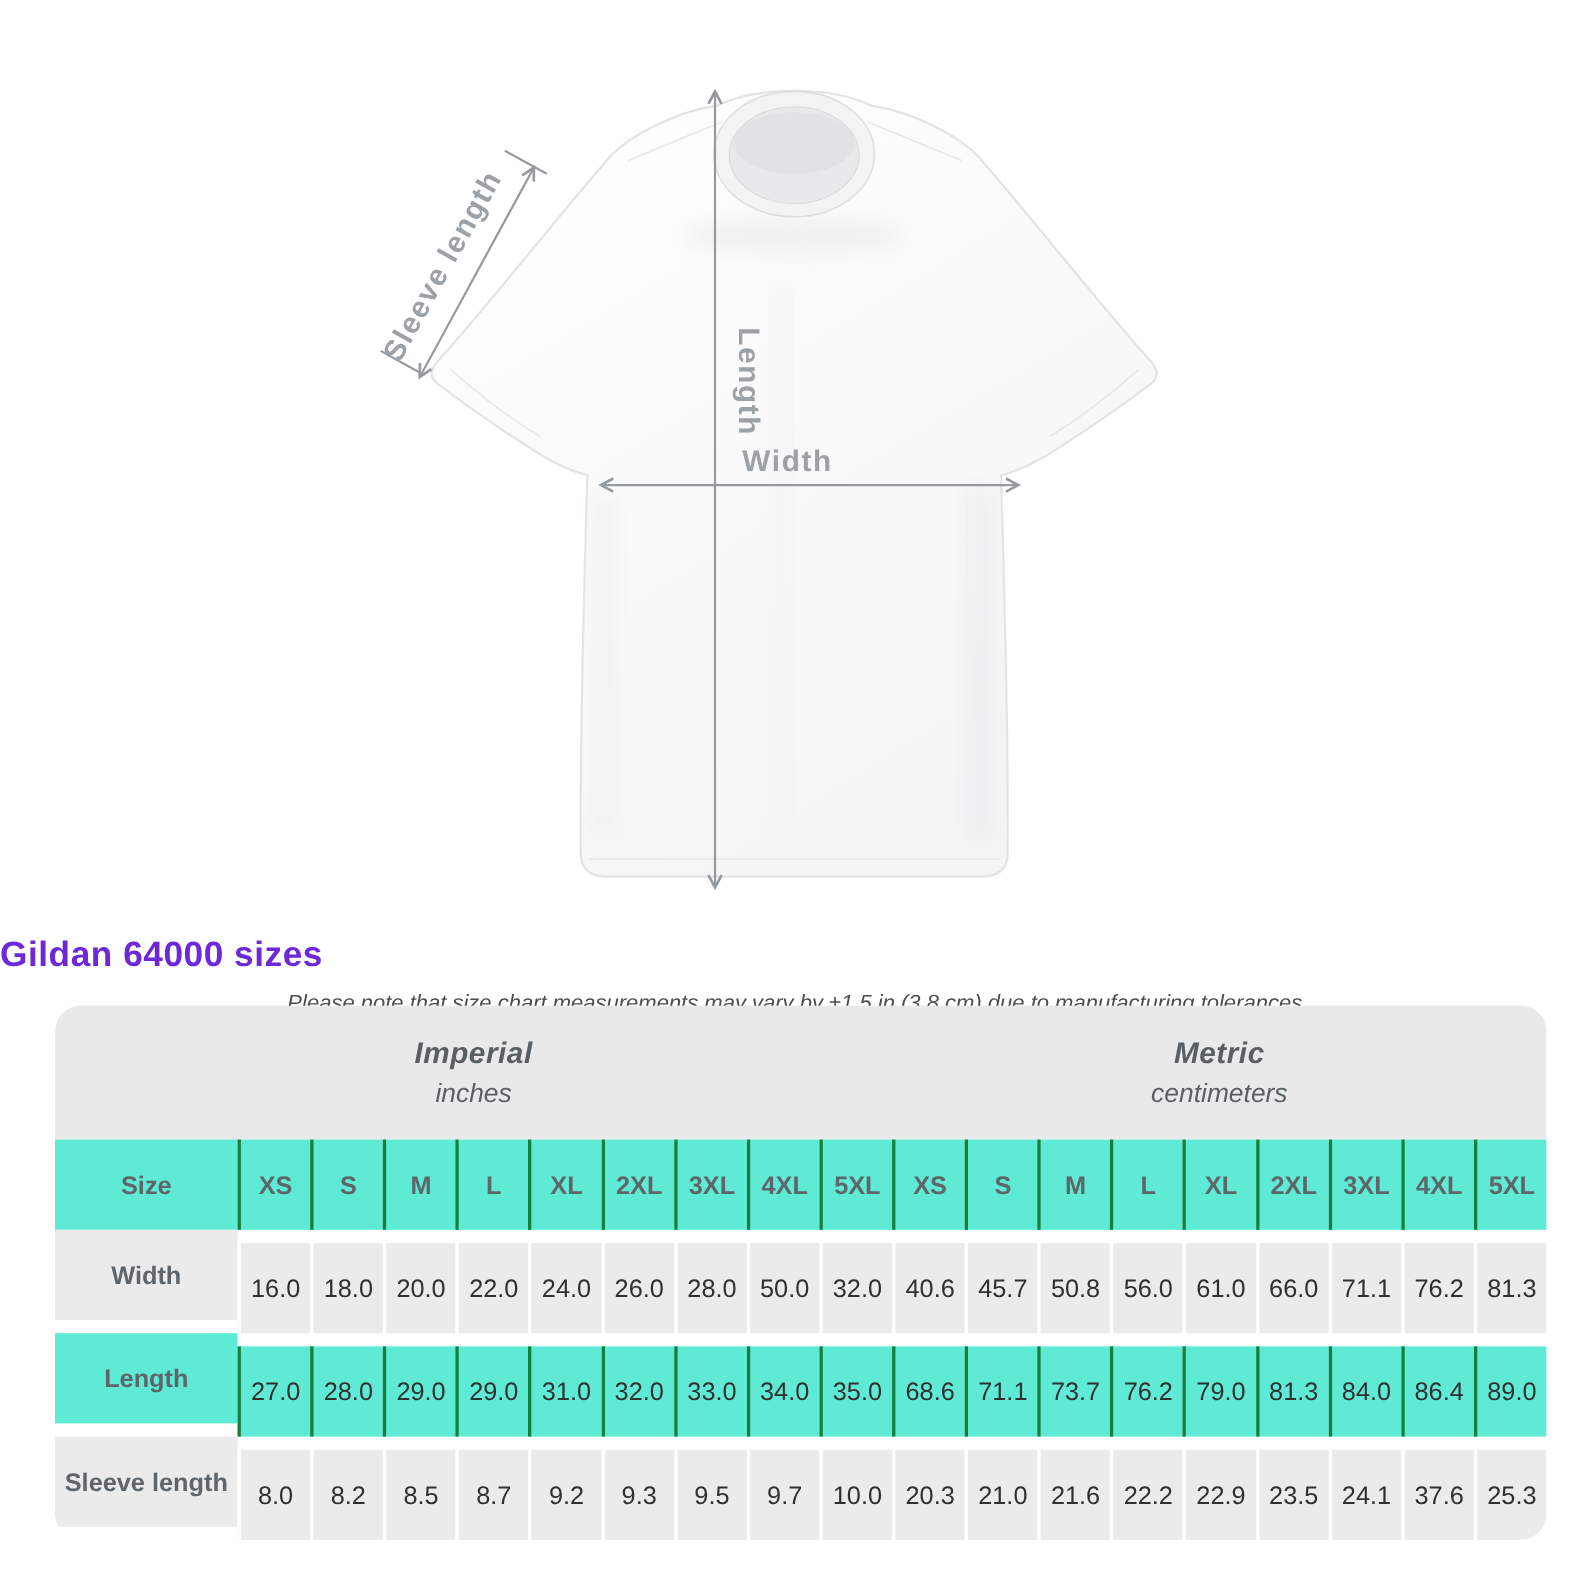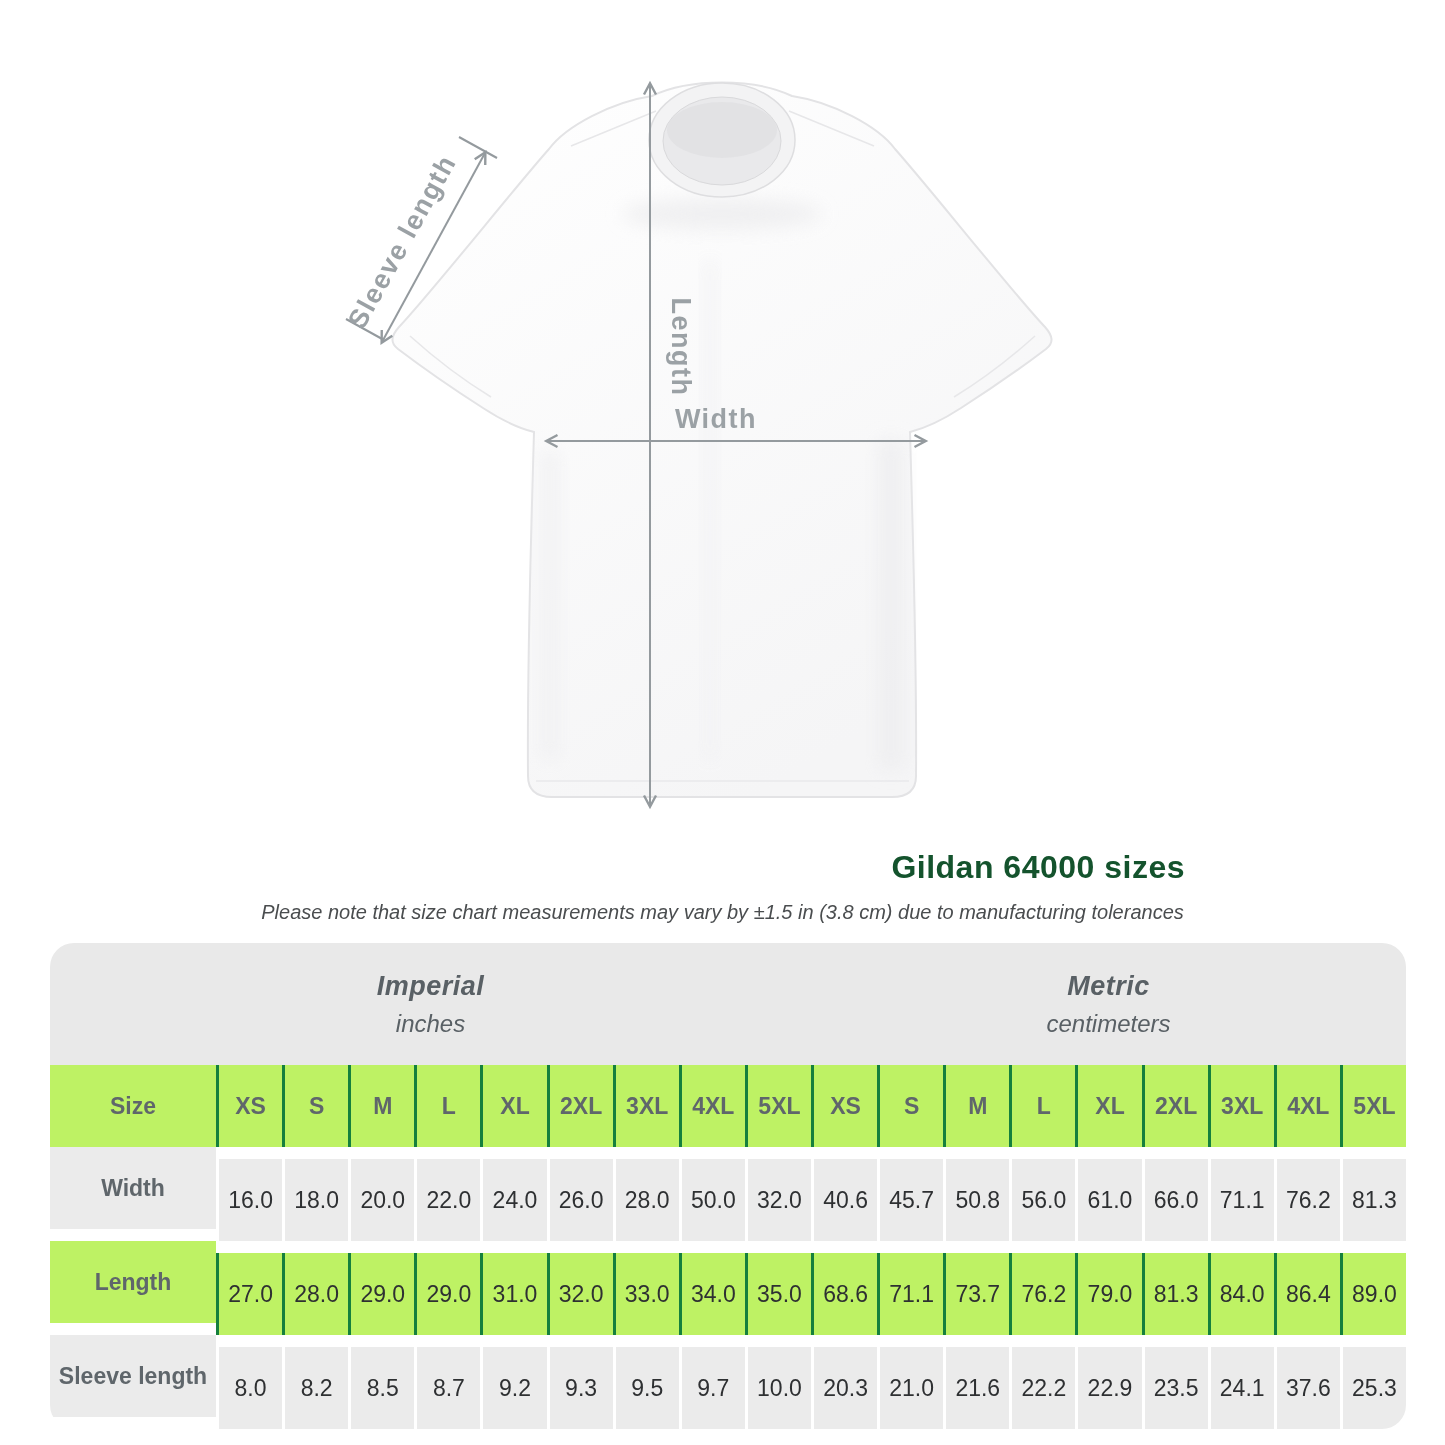--- a/index.html
+++ b/index.html
@@ -3,41 +3,41 @@
 <meta charset="utf-8">
 <style>
   html,body{margin:0;padding:0;background:#ffffff;}
   #page{position:relative;width:1445px;height:1445px;background:#ffffff;overflow:hidden;
         font-family:"Liberation Sans",sans-serif;}
 
   
   #shirt-svg{position:absolute;left:0;top:0;width:1445px;height:845px;}
 
   
-  .page-title{position:absolute;left:0;top:849px;width:1185px;text-align:right;
-              font-size:32px;font-weight:700;color:#14532d;letter-spacing:.5px;}
+  .page-title{position:absolute;left:0;top:849px;width:1185px;text-align:left;
+              font-size:32px;font-weight:700;color:#6d28d9;letter-spacing:.5px;}
   .page-subtitle{position:absolute;left:0;top:901px;width:1445px;text-align:center;
               font-size:20px;font-style:italic;color:#4a4d4f;}
 
   
-  .tbl{position:absolute;left:50px;top:943px;width:1356px;border-radius:24px;overflow:hidden;
+  .tbl{position:absolute;left:50px;top:914px;width:1356px;border-radius:24px;overflow:hidden;
        display:grid;grid-template-columns:166px repeat(18,1fr);}
   .band{background:#e9e9e9;height:122px;display:flex;flex-direction:column;
         justify-content:center;align-items:center;gap:8px;}
   .band-imperial{grid-column:1 / span 10;}
   .band-metric{grid-column:11 / span 9;}
   .g-title{font-size:27px;font-weight:700;font-style:italic;color:#596065;letter-spacing:.5px;}
   .g-sub{font-size:24px;font-style:italic;color:#596065;}
 
   .cell{display:flex;align-items:center;justify-content:center;height:82px;}
   .hdr{font-size:23px;font-weight:700;color:#5f666b;}
   .rowlab{font-size:23px;font-weight:700;color:#5f666b;}
   .val{font-size:23px;color:#2e3032;margin-top:12px;}
   .bg-g{background:#ebebeb;}
-  .bg-w{background:#bef264;}
+  .bg-w{background:#5eead4;}
   .sep-l{border-left:3px solid #15803d;}  
   .sep-w{border-left:3px solid #ffffff;}  
 </style>
 </head>
 <body>
 
 <div id="page">
 
   <svg id="shirt-svg" viewBox="0 0 1445 845">
     <defs>

